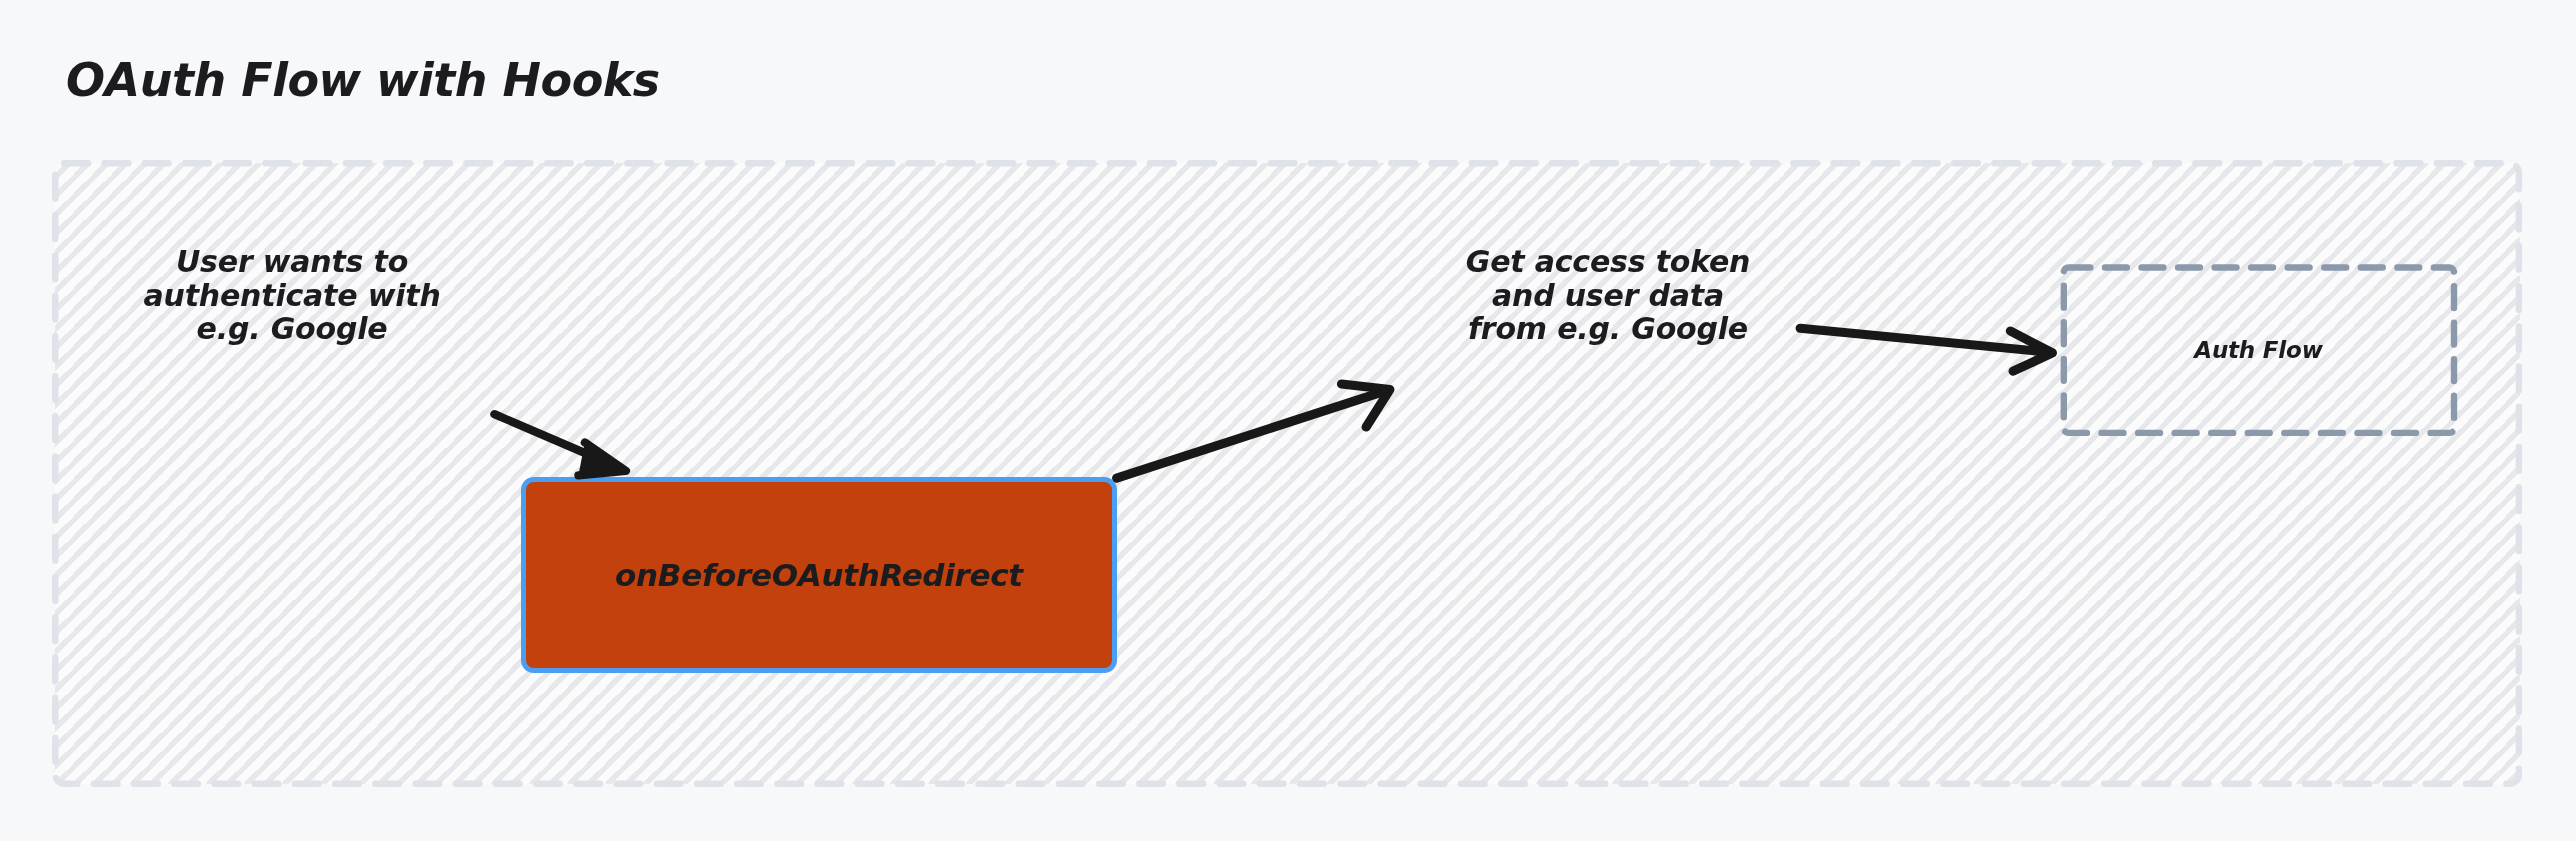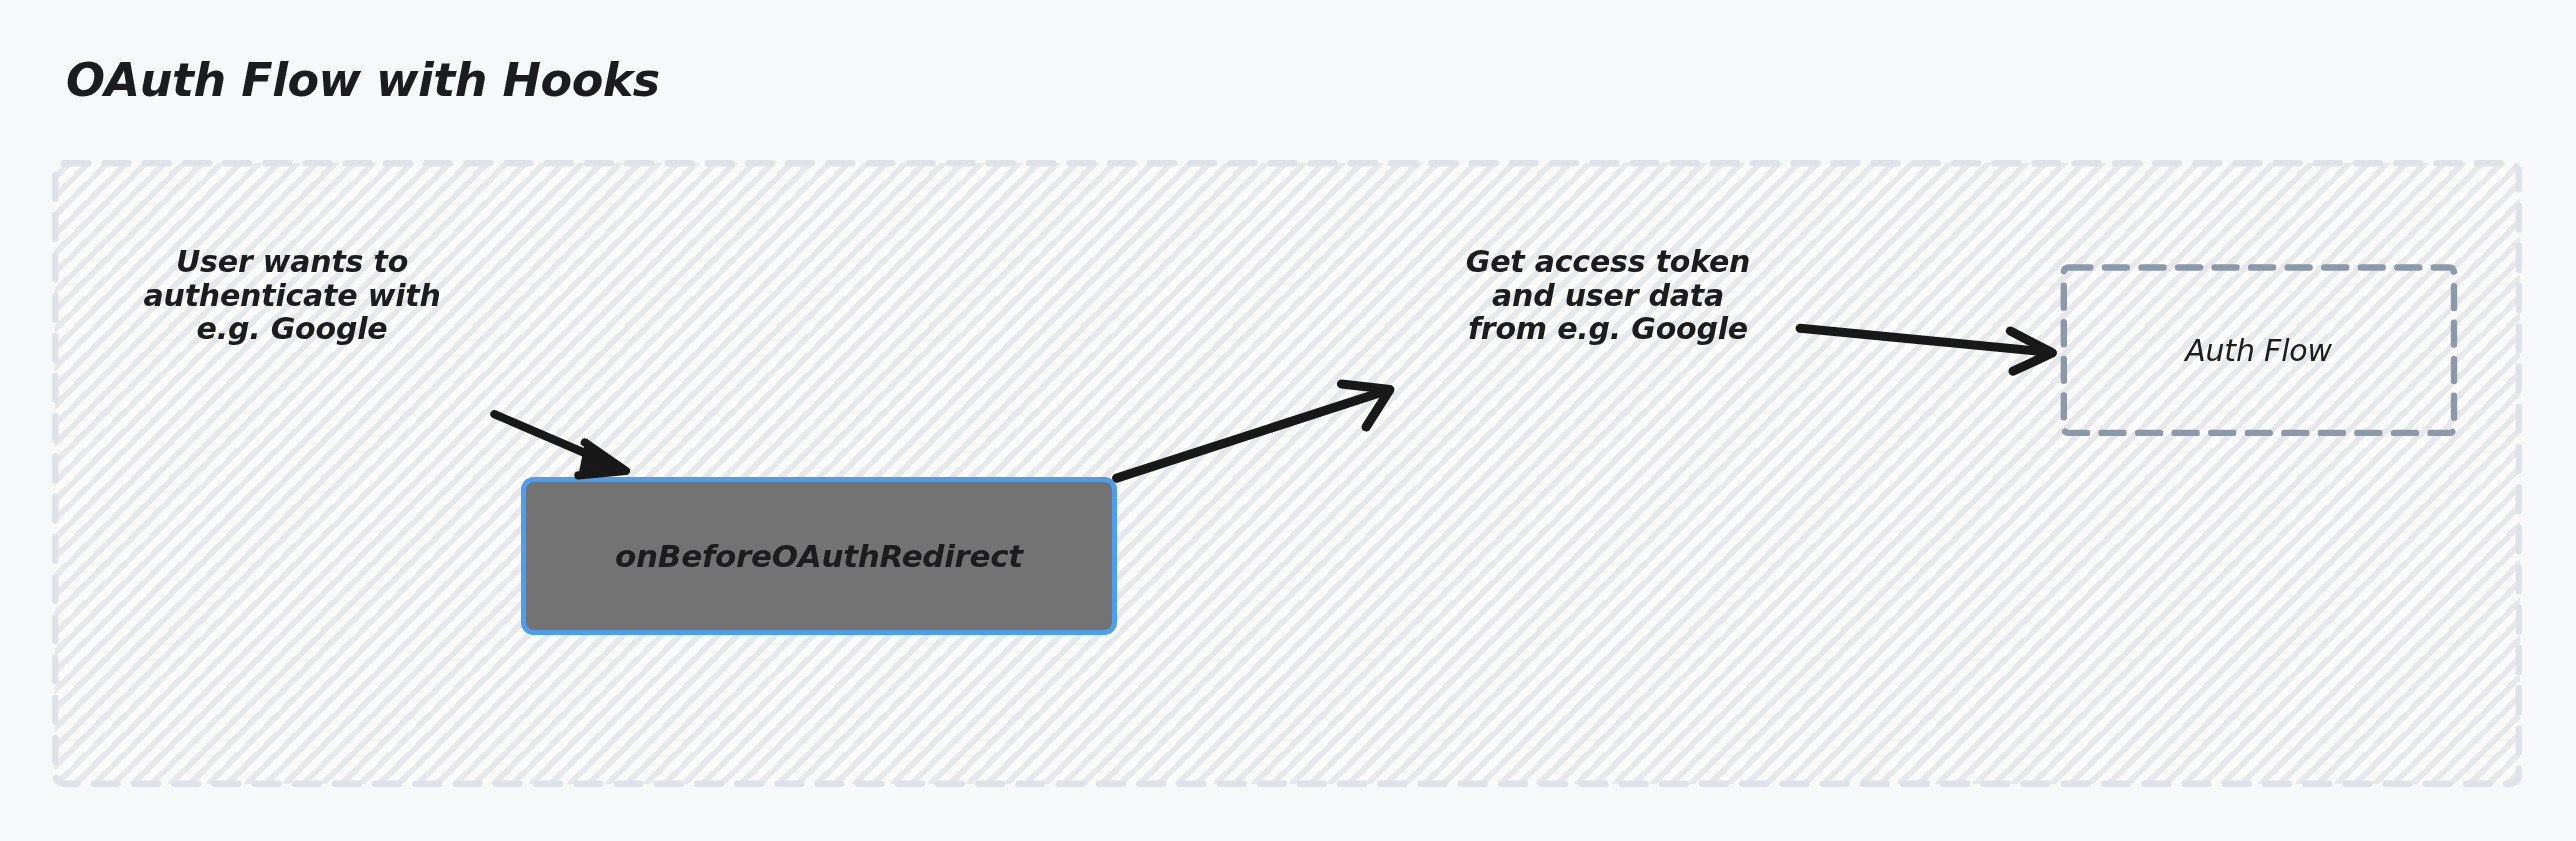--- a/index.html
+++ b/index.html
@@ -100,23 +100,23 @@
     top: 245px;
     width: 402px;
   }
 
   
   #node-hook {
     position: absolute;
     left: 521px;
     top: 477px;
     width: 596px;
-    height: 158px;
+    height: 196px;
     box-sizing: border-box;
-    background: #737373;
+    background: #c2410c;
     border: 5.5px solid #4c9ef0;
     border-radius: 12.8px;
     display: flex;
     align-items: center;
     justify-content: center;
   }
   #node-hook-label {
     font-family: "DejaVu Sans", sans-serif;
     font-size: 31px;
     font-weight: 700;
@@ -135,22 +135,22 @@
     height: 166px;
     box-sizing: border-box;
     border-radius: 5.5px;
     background-color: transparent;
     display: flex;
     align-items: center;
     justify-content: center;
   }
   #node-auth-flow-label {
     font-family: "DejaVu Sans", sans-serif;
-    font-size: 30px;
-    font-weight: 400;
+    font-size: 23px;
+    font-weight: 700;
     font-style: italic;
     color: #1c1c1e;
     letter-spacing: -0.2px;
     white-space: nowrap;
     position: relative;
     z-index: 3;
   }
 </style>
 </head>
 <body>

